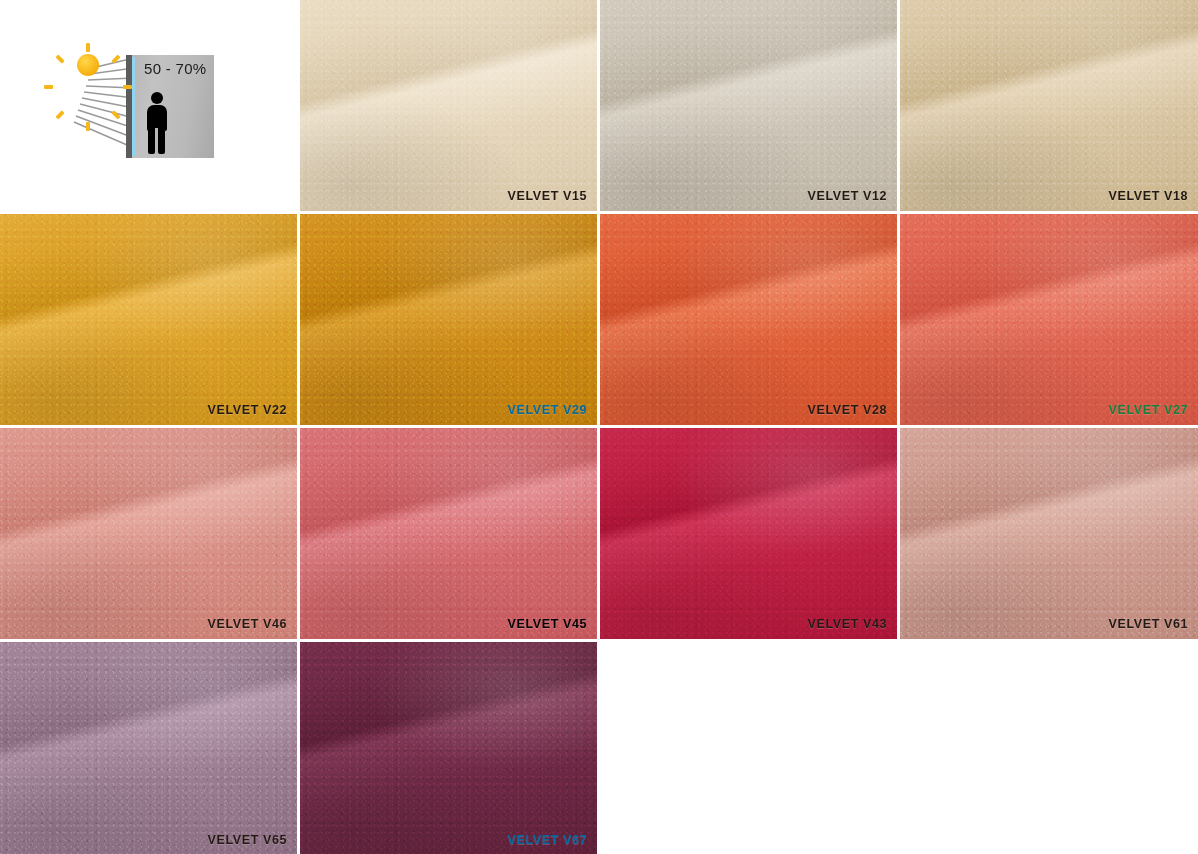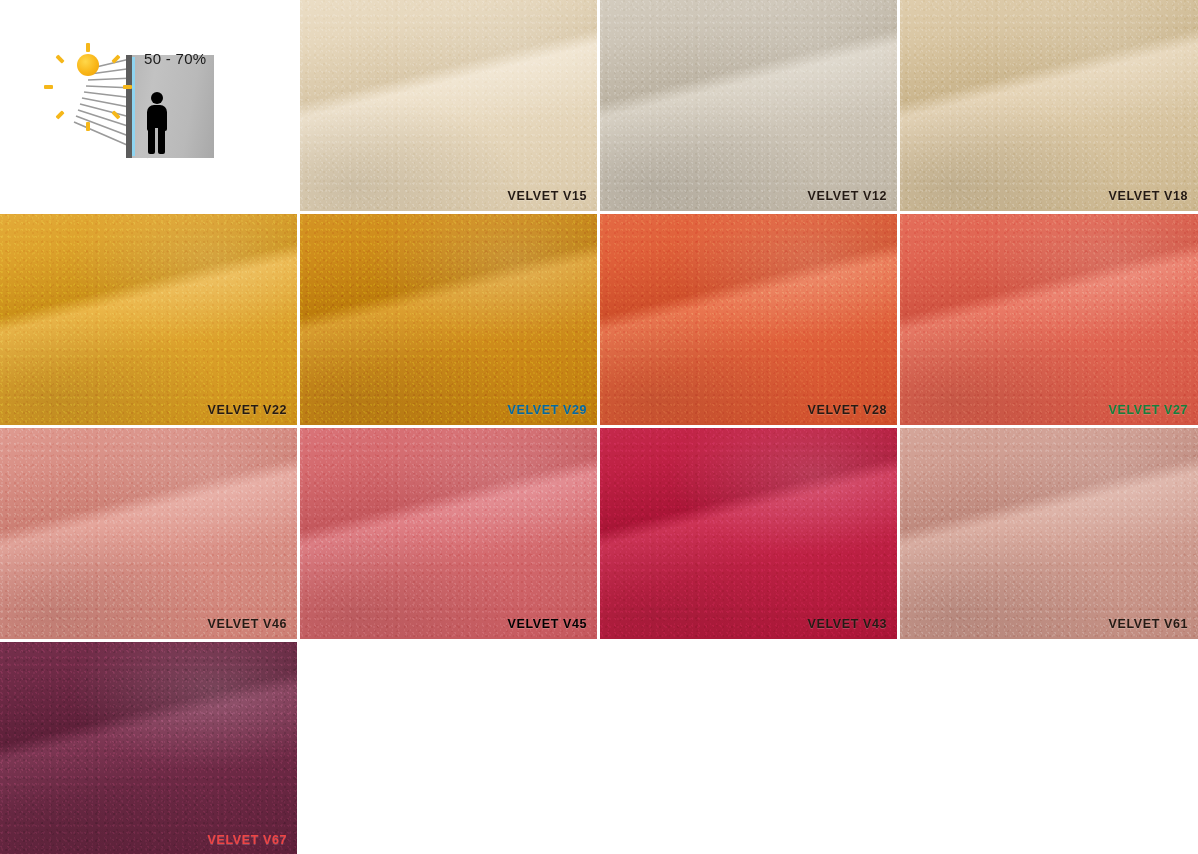--- a/index.html
+++ b/index.html
@@ -93,21 +93,21 @@
   .beams {
     position: absolute;
     left: 0;
     top: 0;
     width: 170px;
     height: 135px;
   }
   .pct {
     position: absolute;
     left: 88px;
-    top: 20px;
+    top: 30px;
     font-size: 15px;
     font-weight: 400;
     color: #1b1b1b;
     letter-spacing: 0.3px;
     white-space: nowrap;
   }
   .person {
     position: absolute;
     left: 88px;
     top: 62px;
@@ -346,20 +346,29 @@
       <div class="swatch">
         <div class="swatch-base" style="background: rgb(207, 157, 145);"></div>
         <div class="swatch-fold" style="background: linear-gradient(166deg, rgb(220, 176, 164) 0%, rgb(207, 157, 145) 26%, rgb(191, 138, 126) 40%, rgb(220, 176, 164) 44%, rgb(207, 157, 145) 58%, rgb(191, 138, 126) 86%, rgb(191, 138, 126) 100%);"></div>
         <div class="swatch-sheen" style="background: radial-gradient(70% 55% at 72% 22%, rgba(255, 255, 255, 0.16), rgba(255, 255, 255, 0) 70%), radial-gradient(80% 60% at 18% 88%, rgba(0, 0, 0, 0.1), rgba(0, 0, 0, 0) 72%);"></div>
         <div class="swatch-noise"></div>
       </div>
       <div class="label" style="color: rgb(36, 26, 20);">VELVET V61</div>
     </div>
     <div class="cell">
       <div class="swatch">
+        <div class="swatch-base" style="background: rgb(157, 127, 148);"></div>
+        <div class="swatch-fold" style="background: linear-gradient(166deg, rgb(173, 143, 164) 0%, rgb(157, 127, 148) 26%, rgb(140, 110, 131) 40%, rgb(173, 143, 164) 44%, rgb(157, 127, 148) 58%, rgb(140, 110, 131) 86%, rgb(140, 110, 131) 100%);"></div>
+        <div class="swatch-sheen" style="background: radial-gradient(70% 55% at 72% 22%, rgba(255, 255, 255, 0.16), rgba(255, 255, 255, 0) 70%), radial-gradient(80% 60% at 18% 88%, rgba(0, 0, 0, 0.1), rgba(0, 0, 0, 0) 72%);"></div>
+        <div class="swatch-noise"></div>
+      </div>
+      <div class="label" style="color: rgb(36, 26, 20);">VELVET V65</div>
+    </div>
+    <div class="cell">
+      <div class="swatch">
         <div class="swatch-base" style="background: rgb(110, 42, 70);"></div>
         <div class="swatch-fold" style="background: linear-gradient(166deg, rgb(126, 55, 84) 0%, rgb(110, 42, 70) 26%, rgb(93, 32, 57) 40%, rgb(126, 55, 84) 44%, rgb(110, 42, 70) 58%, rgb(93, 32, 57) 86%, rgb(93, 32, 57) 100%);"></div>
         <div class="swatch-sheen" style="background: radial-gradient(70% 55% at 72% 22%, rgba(255, 255, 255, 0.16), rgba(255, 255, 255, 0) 70%), radial-gradient(80% 60% at 18% 88%, rgba(0, 0, 0, 0.1), rgba(0, 0, 0, 0) 72%);"></div>
         <div class="swatch-noise"></div>
       </div>
-      <div class="label" style="color: #ef4444;">VELVET V67</div>
+      <div class="label" style="color: #0369a1;">VELVET V67</div>
     </div>
   </div>
 
 </body></html>

